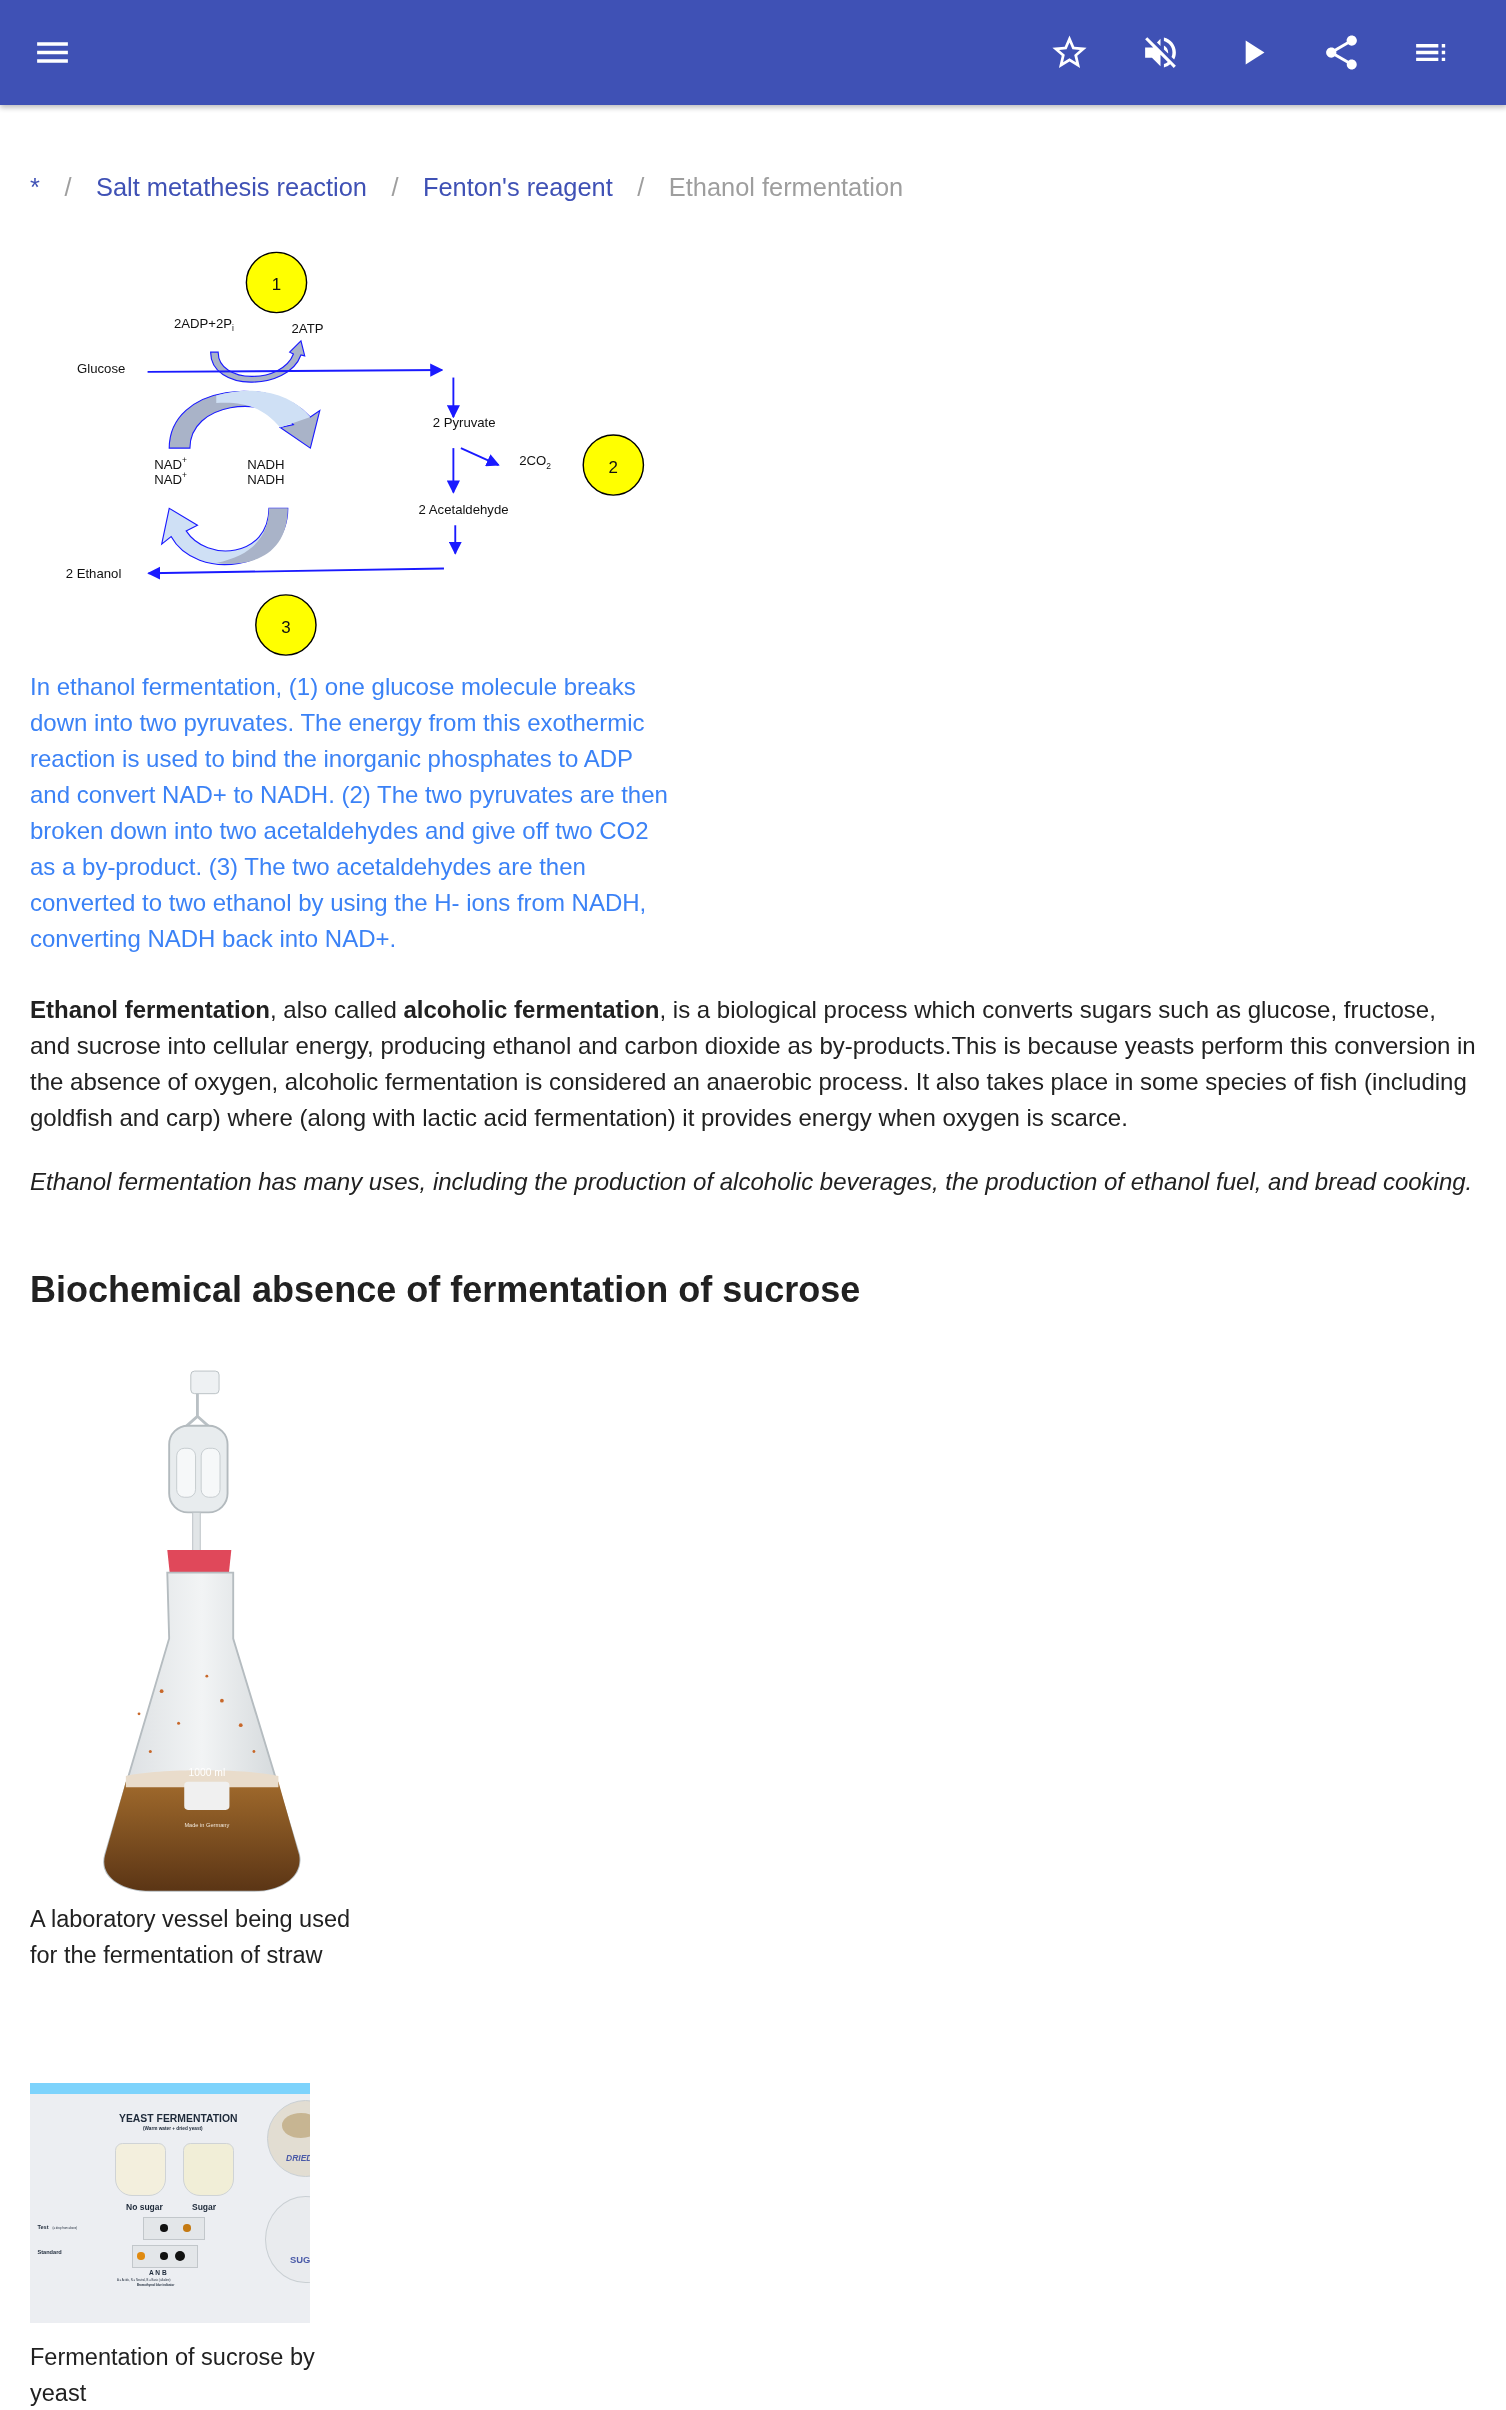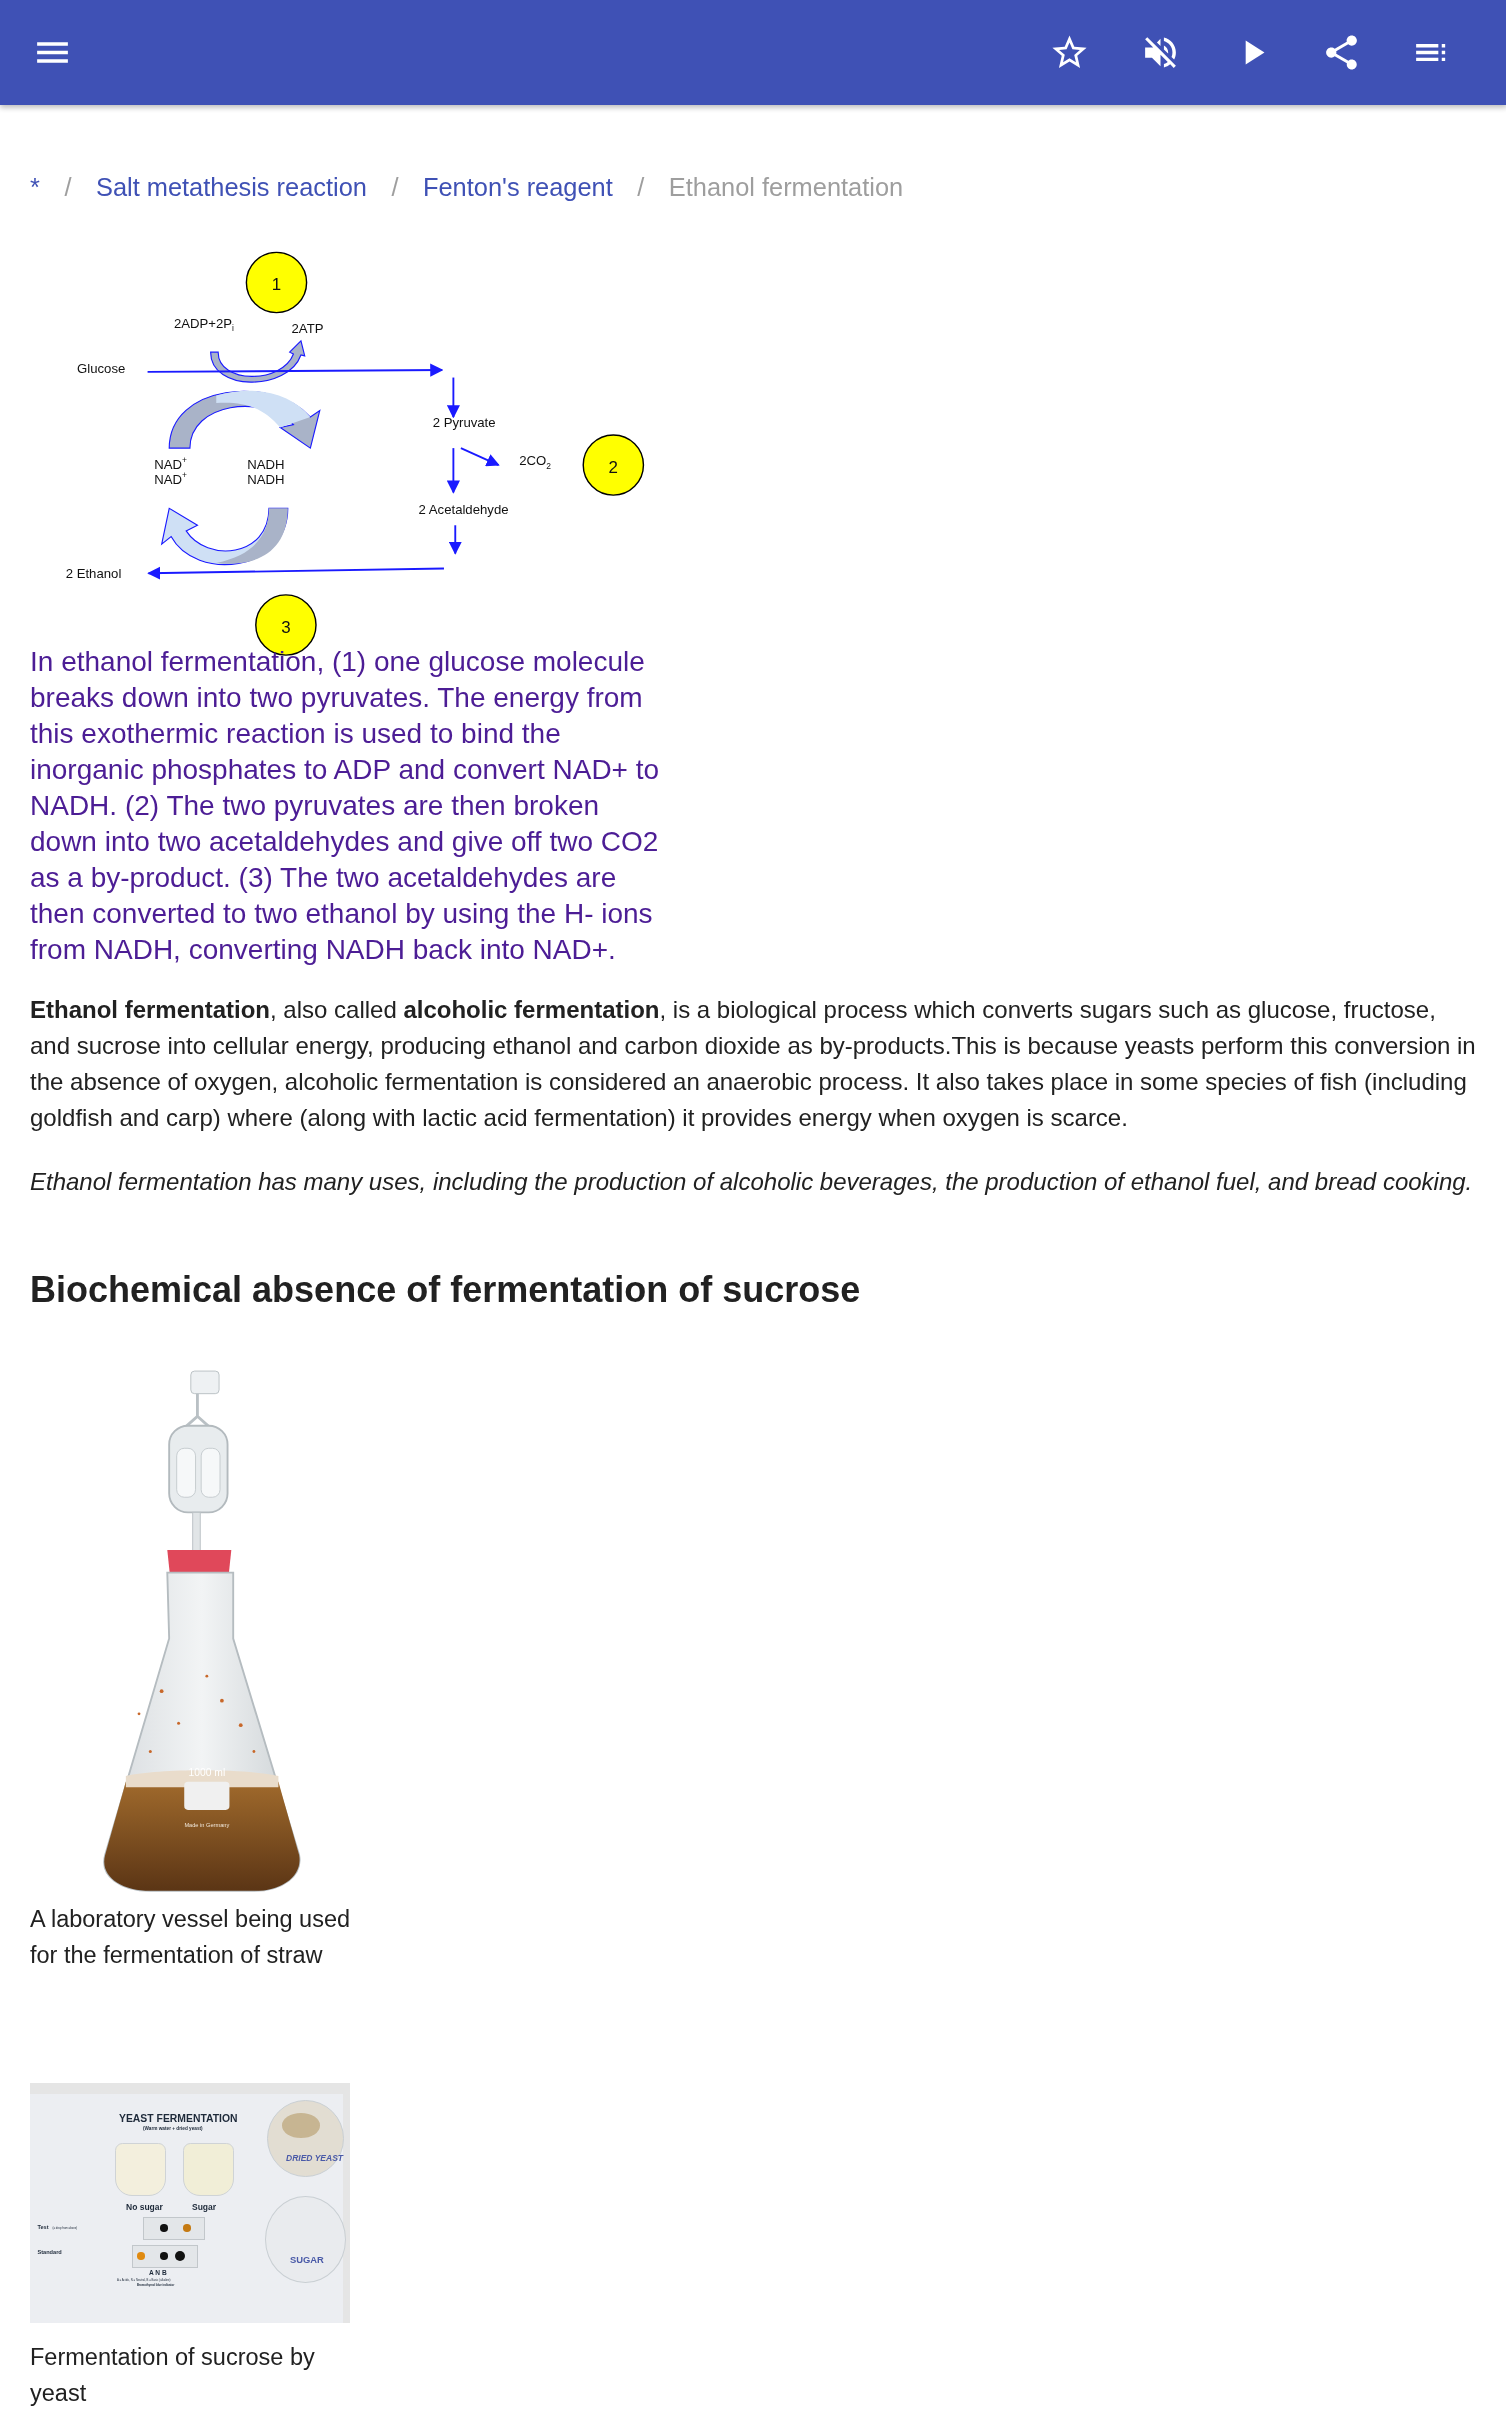--- a/index.html
+++ b/index.html
@@ -23,22 +23,22 @@
     display: flex; align-items: center; font-size: 25.4px;
   }
   .breadcrumb .crumb-link { color: #3f51b5; cursor: pointer; }
   .breadcrumb .sep { color: #9e9e9e; margin: 0 24.5px; }
   .breadcrumb .crumb-current { color: #9e9e9e; }
 
   .diagram { position: absolute; left: 28px; top: 243px; width: 640px; height: 414px; }
   .diagram text { font-family: "Liberation Sans", sans-serif; fill: #111; }
 
   .caption-block {
-    position: absolute; left: 30px; top: 644px; width: 640px;
-    font-size: 28px; line-height: 36px; color: #4c1d95;
+    position: absolute; left: 30px; top: 669px; width: 640px;
+    font-size: 24px; line-height: 36px; color: #3b82f6;
   }
   .para {
     position: absolute; left: 30px; width: 1446px;
     font-size: 24px; line-height: 36px; color: #212121;
   }
   .para b { font-weight: bold; }
   #p1 { top: 992px; }
   #p2 { top: 1164px; font-style: italic; }
 
   .section-heading {
@@ -49,22 +49,22 @@
   .flask-figure { position: absolute; left: 56px; top: 1356px; width: 264px; height: 565px; }
 
   .fig-caption {
     position: absolute; left: 30px; width: 339px;
     font-size: 23.5px; line-height: 36px; color: #212121;
   }
   #cap1 { top: 1901px; }
   #cap2 { top: 2332px; margin-top: 7px; }
 
   .yeast-photo {
-    position: absolute; left: 30px; top: 2083px; width: 320px; height: 240px;
-    background: #e5e5e5; overflow: hidden;
+    position: absolute; left: 30px; top: 2083px; width: 280px; height: 240px;
+    background: #7dd3fc; overflow: hidden;
   }
   .yeast-photo .paper {
     position: absolute; left: 0; top: 11.3px; width: 313px; height: 229px;
     background: #eceef2;
   }
   .yeast-photo .t { position: absolute; font-family: "Liberation Sans", sans-serif; color: #1e2a3a; font-weight: bold; white-space: nowrap; }
 </style>
 </head>
 <body>
 

